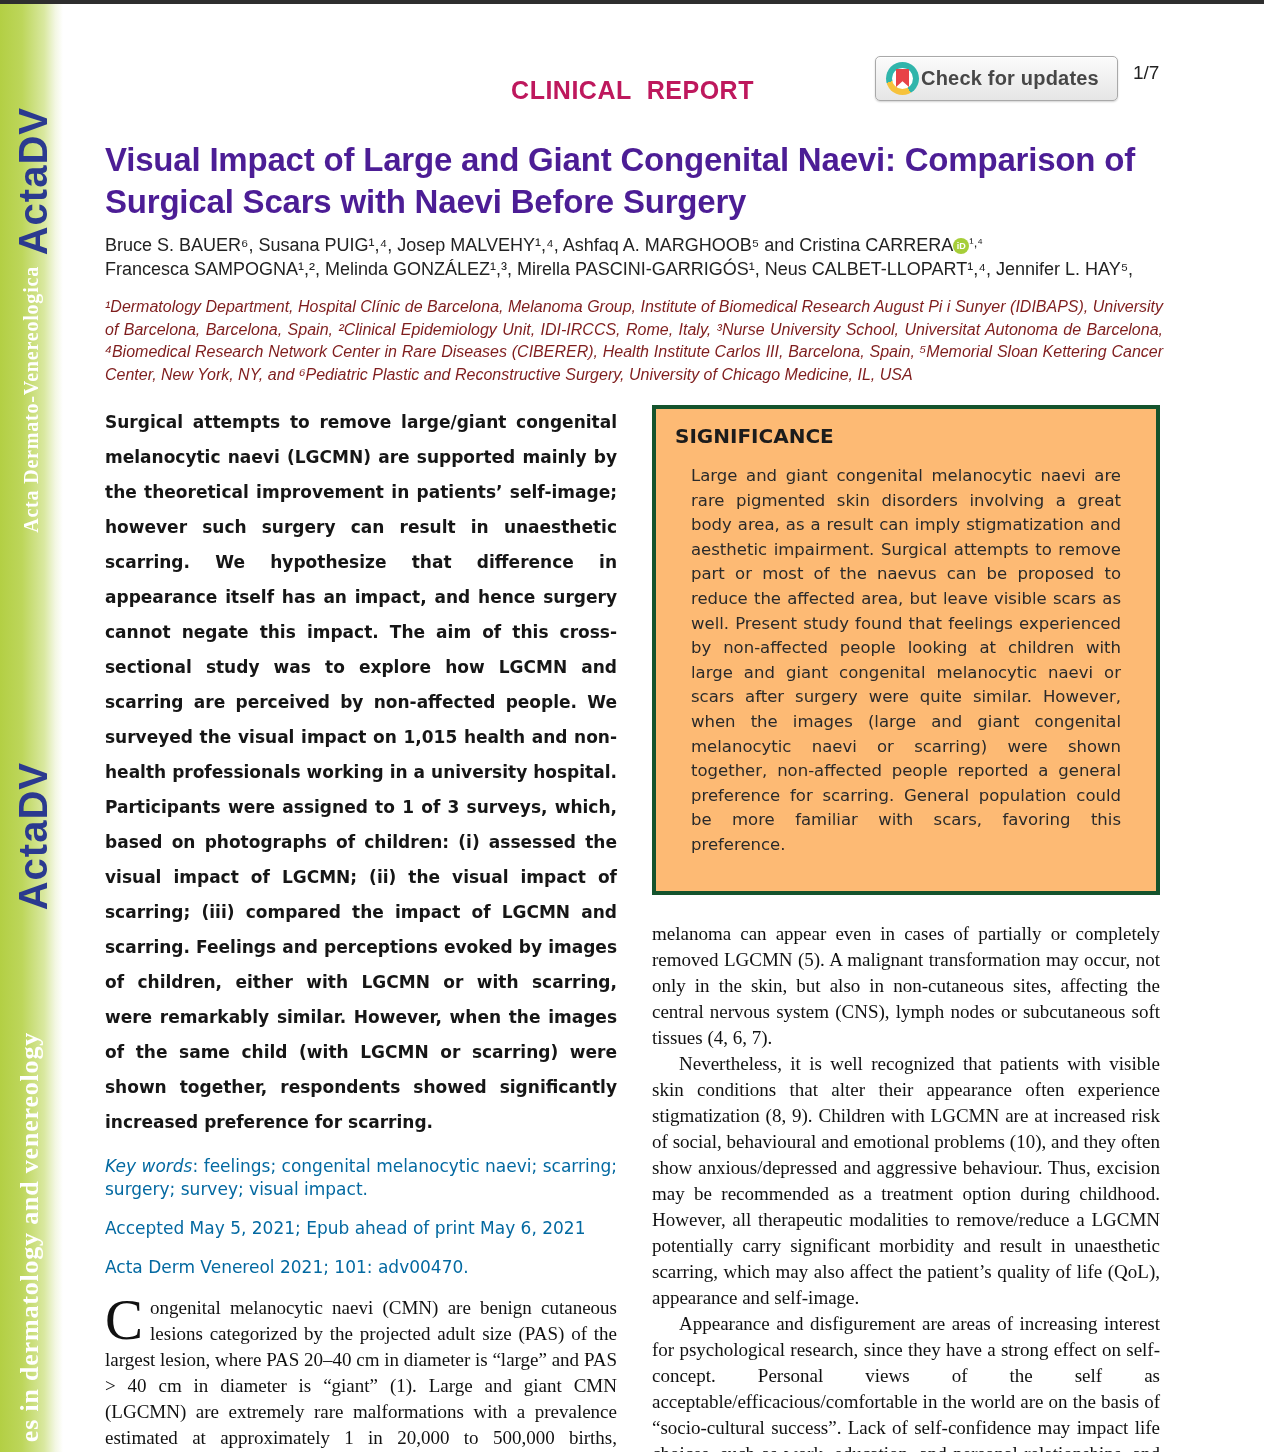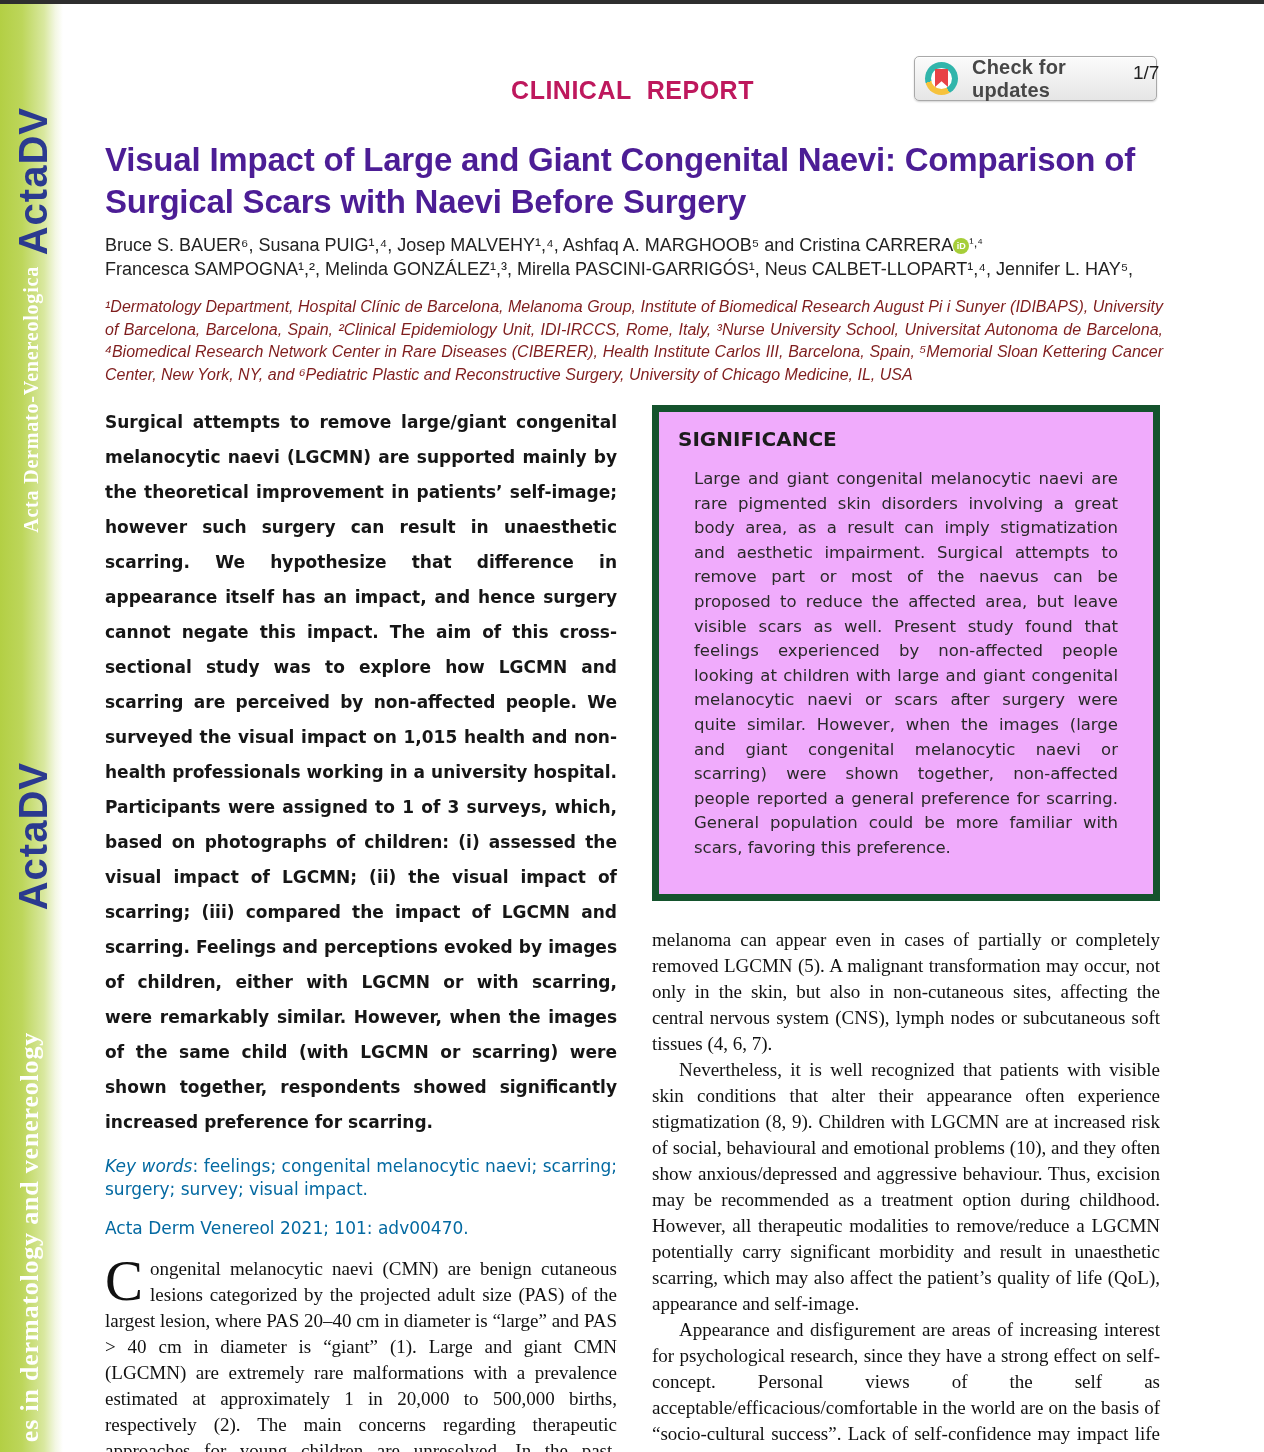--- a/index.html
+++ b/index.html
@@ -11,21 +11,21 @@
            background:linear-gradient(to right,#b3cf44 0%,#bdd65b 35%,#d9e8a0 70%,#f3f7e3 88%,#ffffff 100%);}
   .vtext{position:absolute;writing-mode:vertical-rl;transform:rotate(180deg);white-space:nowrap;}
   .brand{font-family:"Liberation Sans",sans-serif;font-weight:bold;font-size:40px;color:#2b3a8f;letter-spacing:1px;left:11px;}
   .journal{font-family:"Liberation Serif",serif;font-weight:bold;font-size:20px;color:#ffffff;letter-spacing:0.8px;left:20px;}
   .tagline{font-family:"Liberation Serif",serif;font-weight:bold;font-size:26px;color:#ffffff;letter-spacing:0.8px;left:15px;}
   
   .category{position:absolute;left:105px;top:76px;width:1055px;text-align:center;
             font-size:25px;font-weight:bold;color:#be185d;letter-spacing:0.5px;word-spacing:8px;}
   .check-btn{position:absolute;left:875px;top:56px;width:243px;height:45px;border:1px solid #a9a9a9;border-radius:5px;
              background:linear-gradient(#fbfbfb,#e6e6e6);box-shadow:0 1px 2px rgba(0,0,0,.18), inset 0 1px 0 #fff;
-             display:flex;align-items:center;gap:14px;padding:0 10px;box-sizing:border-box;cursor:pointer;margin-left:39px;}
+             display:flex;align-items:center;gap:2px;padding:0 10px;box-sizing:border-box;cursor:pointer;}
   .cm-ring{position:relative;width:33px;height:33px;border-radius:50%;
            background:conic-gradient(from 150deg,#f6c23c 0 105deg,#31b5ab 105deg 360deg);flex:0 0 auto;}
   .cm-ring::before{content:"";position:absolute;left:6px;top:6px;width:21px;height:21px;border-radius:50%;background:#ffffff;}
   .cm-mark{position:absolute;left:10px;top:7px;width:13px;height:18px;background:#e84347;
            clip-path:polygon(0 0,100% 0,100% 100%,50% 68%,0 100%);}
   .check-label{font-size:20px;font-weight:bold;color:#474747;letter-spacing:0.2px;}
   .pageno{position:absolute;left:1133px;top:62px;font-size:19px;color:#222;}
   
   .title{position:absolute;left:105px;top:139px;width:1060px;font-size:33px;line-height:42px;
          font-weight:bold;color:#4c1d95;letter-spacing:-0.2px;}
@@ -42,21 +42,21 @@
   .kw,.meta{font-family:"DejaVu Sans",sans-serif;font-size:17px;line-height:23px;color:#0369a1;margin:0 0 16px 0;}
   .kw{text-align:justify;}
   .corr{font-family:"DejaVu Sans",sans-serif;font-size:15.5px;line-height:19.5px;color:#222;
         text-align:justify;margin:2px 0 26px 0;}
   .ital{font-style:italic;}
   .serif-p{font-family:"Liberation Serif",serif;font-size:19px;line-height:26px;text-align:justify;color:#111;margin:0;}
   .indent{text-indent:27px;}
   .dropcap{float:left;font-family:"Liberation Serif",serif;font-weight:normal;font-size:57px;line-height:46px;
            padding:2px 7px 0 0;color:#111;}
   
-  .sig-box{background:#f0abfc;border:7px solid #14532d;padding:15px 19px 17px 19px;margin:0 0 26px 0;}
+  .sig-box{background:#fdba74;border:4px solid #14532d;padding:15px 19px 17px 19px;margin:0 0 26px 0;}
   .sig-title{font-family:"DejaVu Sans",sans-serif;font-weight:bold;font-size:20px;color:#1c1c1c;margin:0 0 12px 0;}
   .sig-body{font-family:"DejaVu Sans",sans-serif;font-size:16.5px;line-height:24.6px;text-align:justify;color:#2a2a2a;margin:16px;}
 </style>
 </head>
 <body>
 
 <div class="page">
 
   <div class="topbar"></div>
 
@@ -83,20 +83,21 @@
   <div class="authors">
     <div><span>Bruce S. BAUER⁶, Susana PUIG¹,⁴, Josep MALVEHY¹,⁴, Ashfaq A. MARGHOOB⁵ and Cristina CARRERA</span><span class="orcid">iD</span><span style="vertical-align:4px;font-size:13px;">¹,⁴</span></div>
     <div>Francesca SAMPOGNA¹,², Melinda GONZÁLEZ¹,³, Mirella PASCINI-GARRIGÓS¹, Neus CALBET-LLOPART¹,⁴, Jennifer L. HAY⁵,</div>
   </div>
 
   <div class="affil">¹Dermatology Department, Hospital Clínic de Barcelona, Melanoma Group, Institute of Biomedical Research August Pi i Sunyer (IDIBAPS), University of Barcelona, Barcelona, Spain, ²Clinical Epidemiology Unit, IDI-IRCCS, Rome, Italy, ³Nurse University School, Universitat Autonoma de Barcelona,  ⁴Biomedical Research Network Center in Rare Diseases (CIBERER), Health Institute Carlos III, Barcelona, Spain, ⁵Memorial Sloan Kettering Cancer Center, New York, NY, and ⁶Pediatric Plastic and Reconstructive Surgery, University of Chicago Medicine, IL, USA</div>
 
   <div class="col-left">
     <p class="abstract">Surgical attempts to remove large/giant congenital melanocytic naevi (LGCMN) are supported mainly by the theoretical improvement in patients’ self-image; however such surgery can result in unaesthetic scarring. We hypothesize that difference in appearance itself has an impact, and hence surgery cannot negate this impact. The aim of this cross-sectional study was to explore how LGCMN and scarring are perceived by non-affected people. We surveyed the visual impact on 1,015 health and non-health professionals working in a university hospital. Participants were assigned to 1 of 3 surveys, which, based on photographs of children: (i) assessed the visual impact of LGCMN; (ii) the visual impact of scarring; (iii) compared the impact of LGCMN and scarring. Feelings and perceptions evoked by images of children, either with LGCMN or with scarring, were remarkably similar. However, when the images of the same child (with LGCMN or scarring) were shown together, respondents showed significantly increased preference for scarring.</p>
     <p class="kw"><span class="ital">Key words</span><span>: feelings; congenital melanocytic naevi; scarring; surgery; survey; visual impact.</span></p>
+    <p class="meta">Accepted May 5, 2021; Epub ahead of print May 6, 2021</p>
     <p class="meta">Acta Derm Venereol 2021; 101: adv00470.</p>
     <p class="serif-p"><span class="dropcap">C</span><span>ongenital melanocytic naevi (CMN) are benign cutaneous lesions categorized by the projected adult size (PAS) of the largest lesion, where PAS 20–40 cm in diameter is “large” and PAS &gt; 40 cm in diameter is “giant” (1). Large and giant CMN (LGCMN) are extremely rare malformations with a prevalence estimated at approximately 1 in 20,000 to 500,000 births, respectively (2). The main concerns regarding therapeutic approaches for young children are unresolved. In the past, prophylactic attempts to remove or to reduce LGCMN were based mainly on the idea that they represented a risk factor for developing melanoma as an adult (3). However, it has been observed that the lifetime risk of developing melanoma in children</span></p>
   </div>
 
   <div class="col-right">
     <div class="sig-box">
       <p class="sig-title">SIGNIFICANCE</p>
       <p class="sig-body">Large and giant congenital melanocytic naevi are rare pigmented skin disorders involving a great body area, as a result can imply stigmatization and aesthetic impairment. Surgical attempts to remove part or most of the naevus can be proposed to reduce the affected area, but leave visible scars as well. Present study found that feelings experienced by non-affected people looking at children with large and giant congenital melanocytic naevi or scars after surgery were quite similar. However, when the images (large and giant congenital melanocytic naevi or scarring) were shown together, non-affected people reported a general preference for scarring. General population could be more familiar with scars, favoring this preference.</p>
     </div>
     <p class="serif-p">melanoma can appear even in cases of partially or completely removed LGCMN (5). A malignant transformation may occur, not only in the skin, but also in non-cutaneous sites, affecting the central nervous system (CNS), lymph nodes or subcutaneous soft tissues (4, 6, 7).</p>

